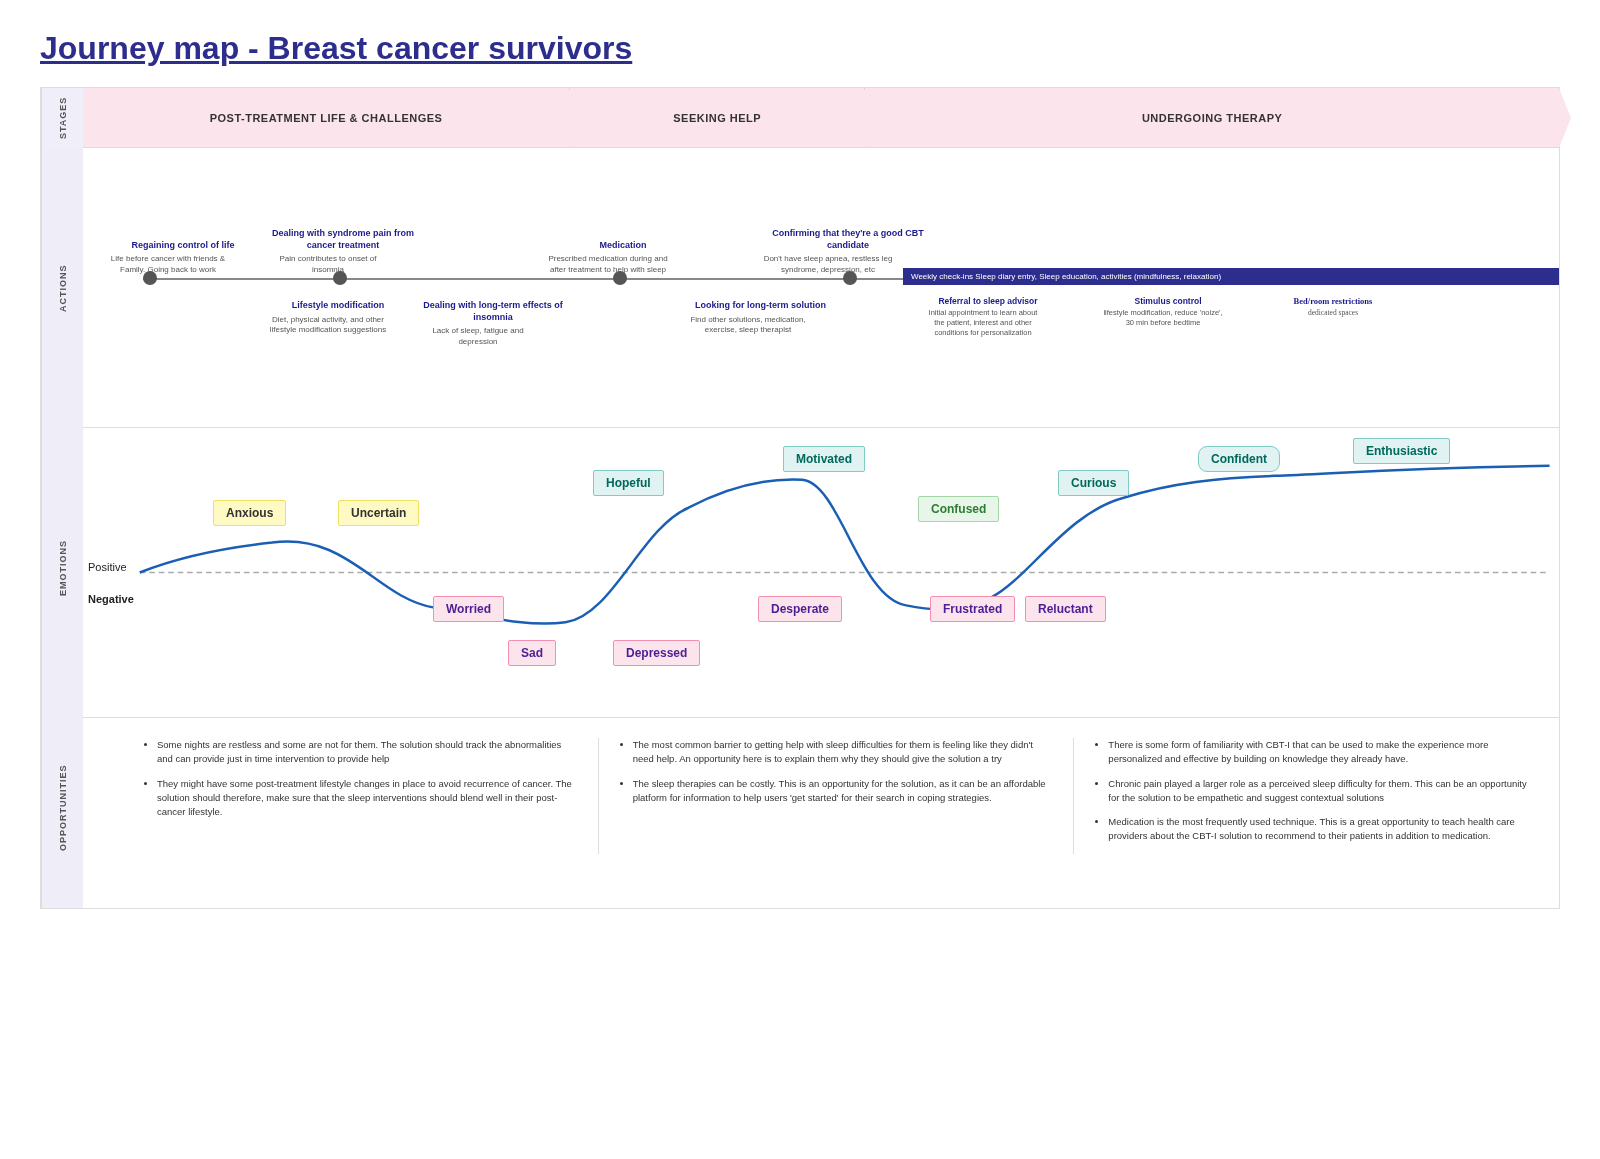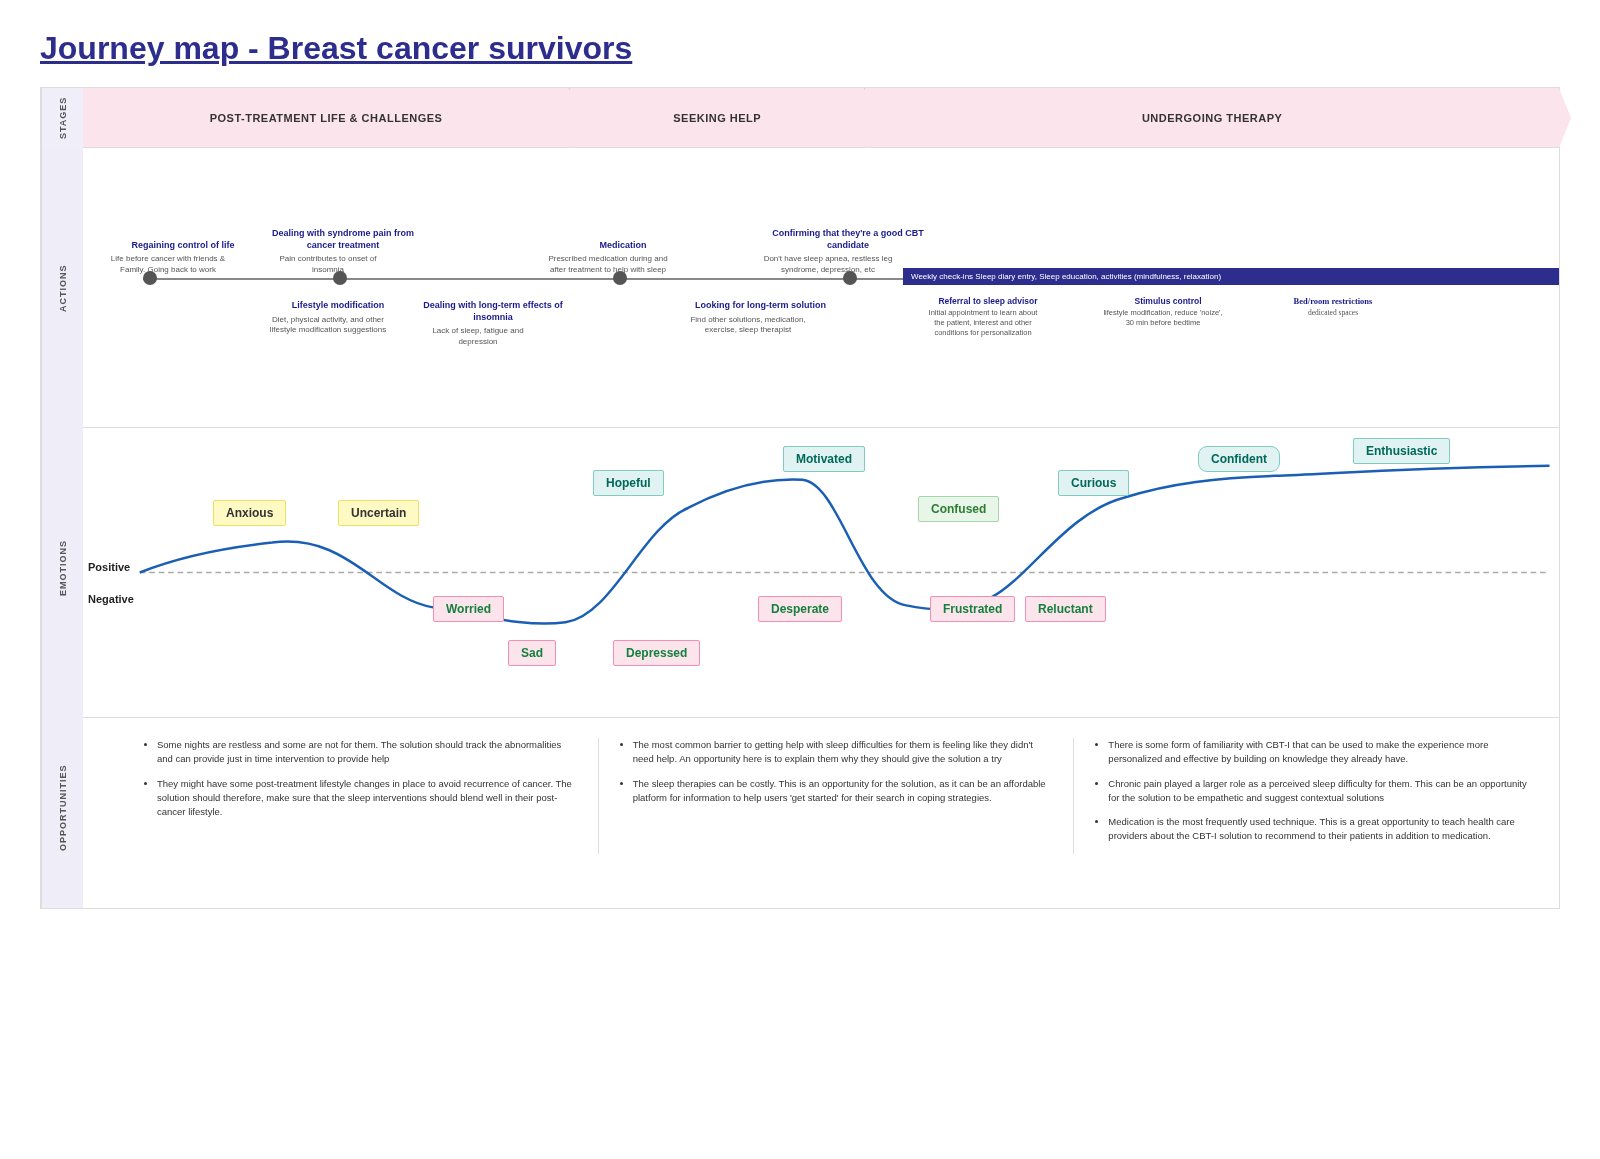--- a/index.html
+++ b/index.html
@@ -188,21 +188,21 @@
     .emotions-labels {
       position: absolute;
       left: 5px;
       top: 50%;
       transform: translateY(-50%);
       z-index: 5;
     }
 
     .emotions-labels .pos {
       font-size: 11px;
-      font-weight: 700;
+      font-weight: 400;
       color: #222;
       margin-bottom: 20px;
       margin-top: 20px;
     }
 
     .emotions-labels .neg {
       font-size: 11px;
       font-weight: 700;
       color: #222;
     }
@@ -223,21 +223,21 @@
       font-size: 12px;
       font-weight: 600;
       border-radius: 2px;
       z-index: 10;
       white-space: nowrap;
     }
 
     .badge-yellow { background: #fff9c4; color: #333; border: 1px solid #f0e060; }
     .badge-green { background: #e8f5e9; color: #2e7d32; border: 1px solid #a5d6a7; }
     .badge-teal { background: #e0f2f1; color: #00695c; border: 1px solid #80cbc4; }
-    .badge-pink { background: #fce4ec; color: #15803d; border: 1px solid #f48fb1; }
+    .badge-pink { background: #fce4ec; color: #4c1d95; border: 1px solid #f48fb1; }
 
     
     .opportunities-row {
       background: #fff;
       padding: 20px 10px 20px 60px;
       display: flex;
       gap: 0;
     }
 
     .opp-col {

